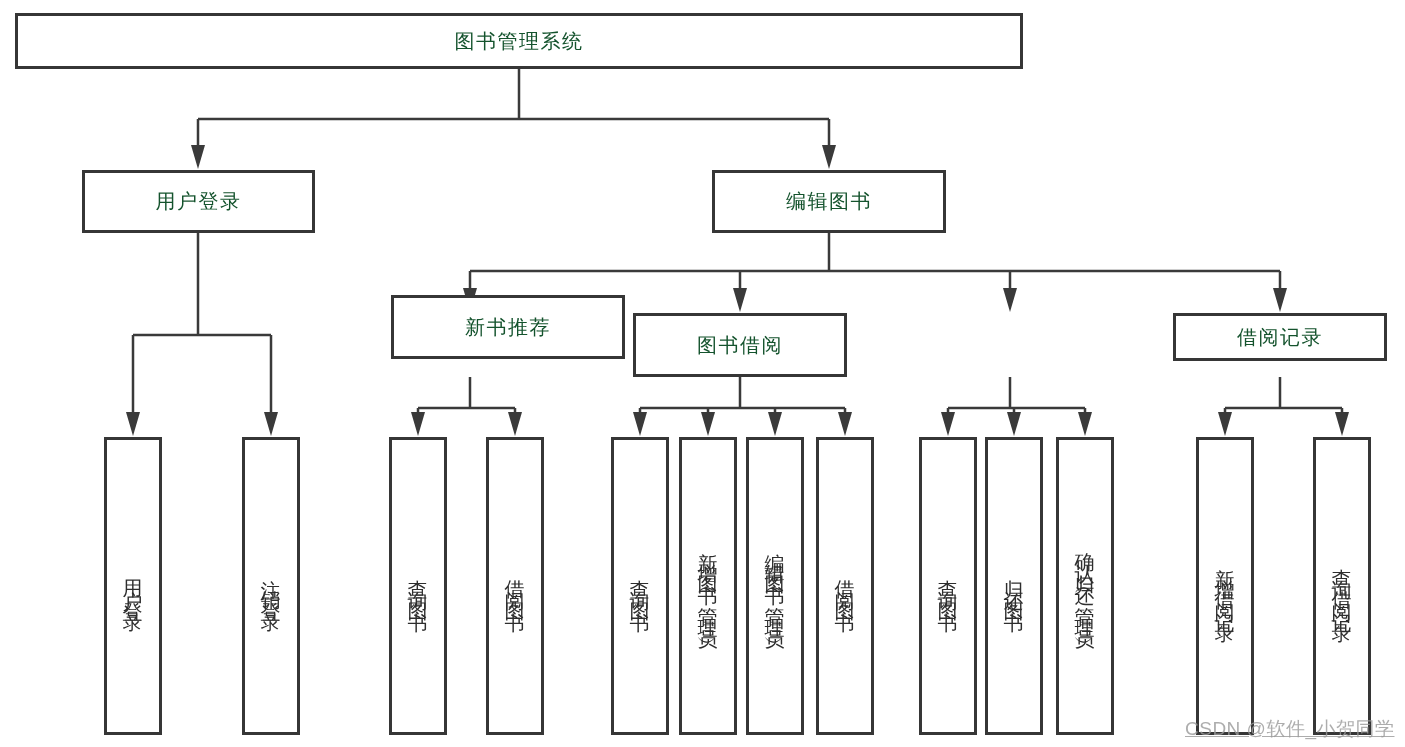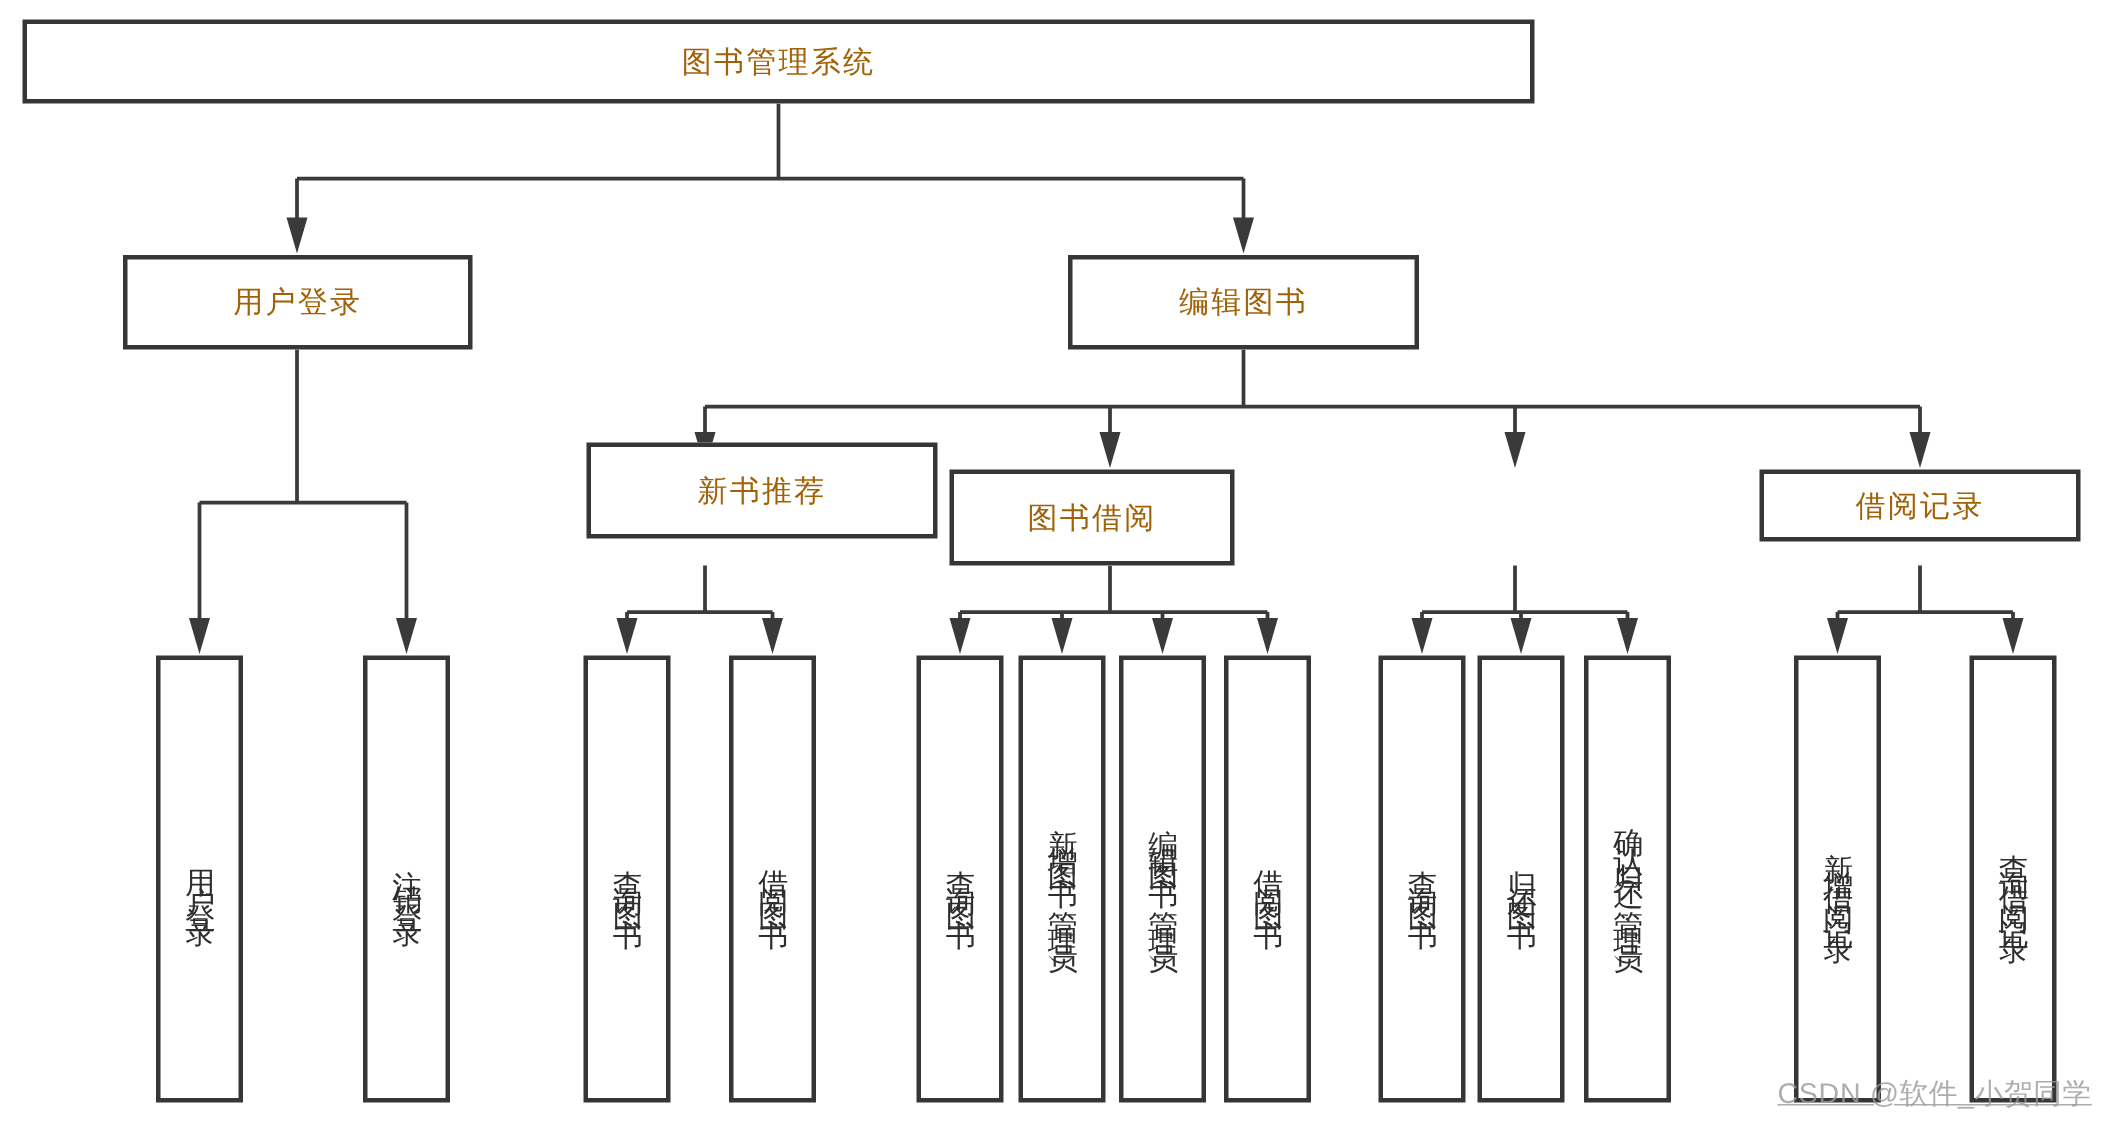--- a/index.html
+++ b/index.html
@@ -8,41 +8,41 @@
     position:relative;width:1405px;height:747px;background:#ffffff;
     overflow:hidden;color:#2e2e2e;
   }
   .wires{position:absolute;left:0;top:0;z-index:1;}
   .node{
     position:absolute;box-sizing:border-box;background:#ffffff;
     border:3px solid #363636;display:flex;align-items:center;justify-content:center;
     z-index:2;
   }
   .node .lbl{
-    font-size:20px;letter-spacing:1.5px;color:#a16207;white-space:nowrap;
+    font-size:20px;letter-spacing:1.5px;color:#14532d;white-space:nowrap;
   }
   .leaf{
     position:absolute;box-sizing:border-box;background:#ffffff;
     border:3px solid #363636;display:flex;align-items:center;justify-content:center;
     top:437px;height:298px;width:58px;z-index:2;
   }
   .leaf .vlbl{
     writing-mode:vertical-rl;text-orientation:mixed;
     font-size:20px;letter-spacing:11px;color:#2e2e2e;line-height:1;
   }
   .watermark{
     position:absolute;left:1185px;top:716px;z-index:3;
     font-size:19px;color:rgba(155,155,155,0.82);letter-spacing:0.5px;white-space:nowrap;text-decoration:underline;
   }
   
   #n-root{left:15px;top:13px;width:1008px;height:56px;}
   #n-user-login{left:82px;top:170px;width:233px;height:63px;}
   #n-book-mgmt{left:712px;top:170px;width:234px;height:63px;}
   #n-recommend{left:363px;top:295px;width:234px;height:64px;margin-left:28px;}
-  #n-borrow{left:633px;top:313px;width:190px;height:64px;}
+  #n-borrow{left:633px;top:313px;width:214px;height:64px;}
   #n-current{left:902px;top:313px;width:212px;height:64px;}
   #n-records{left:1173px;top:313px;width:214px;height:48px;}
   #lf-a1{left:104px;} #lf-a2{left:242px;}
   #lf-b1{left:389px;} #lf-b2{left:486px;}
   #lf-c1{left:611px;} #lf-c2{left:679px;} #lf-c3{left:746px;} #lf-c4{left:816px;}
   #lf-d1{left:919px;} #lf-d2{left:985px;} #lf-d3{left:1056px;}
   #lf-e1{left:1196px;} #lf-e2{left:1313px;}
 </style>
 </head>
 <body>

